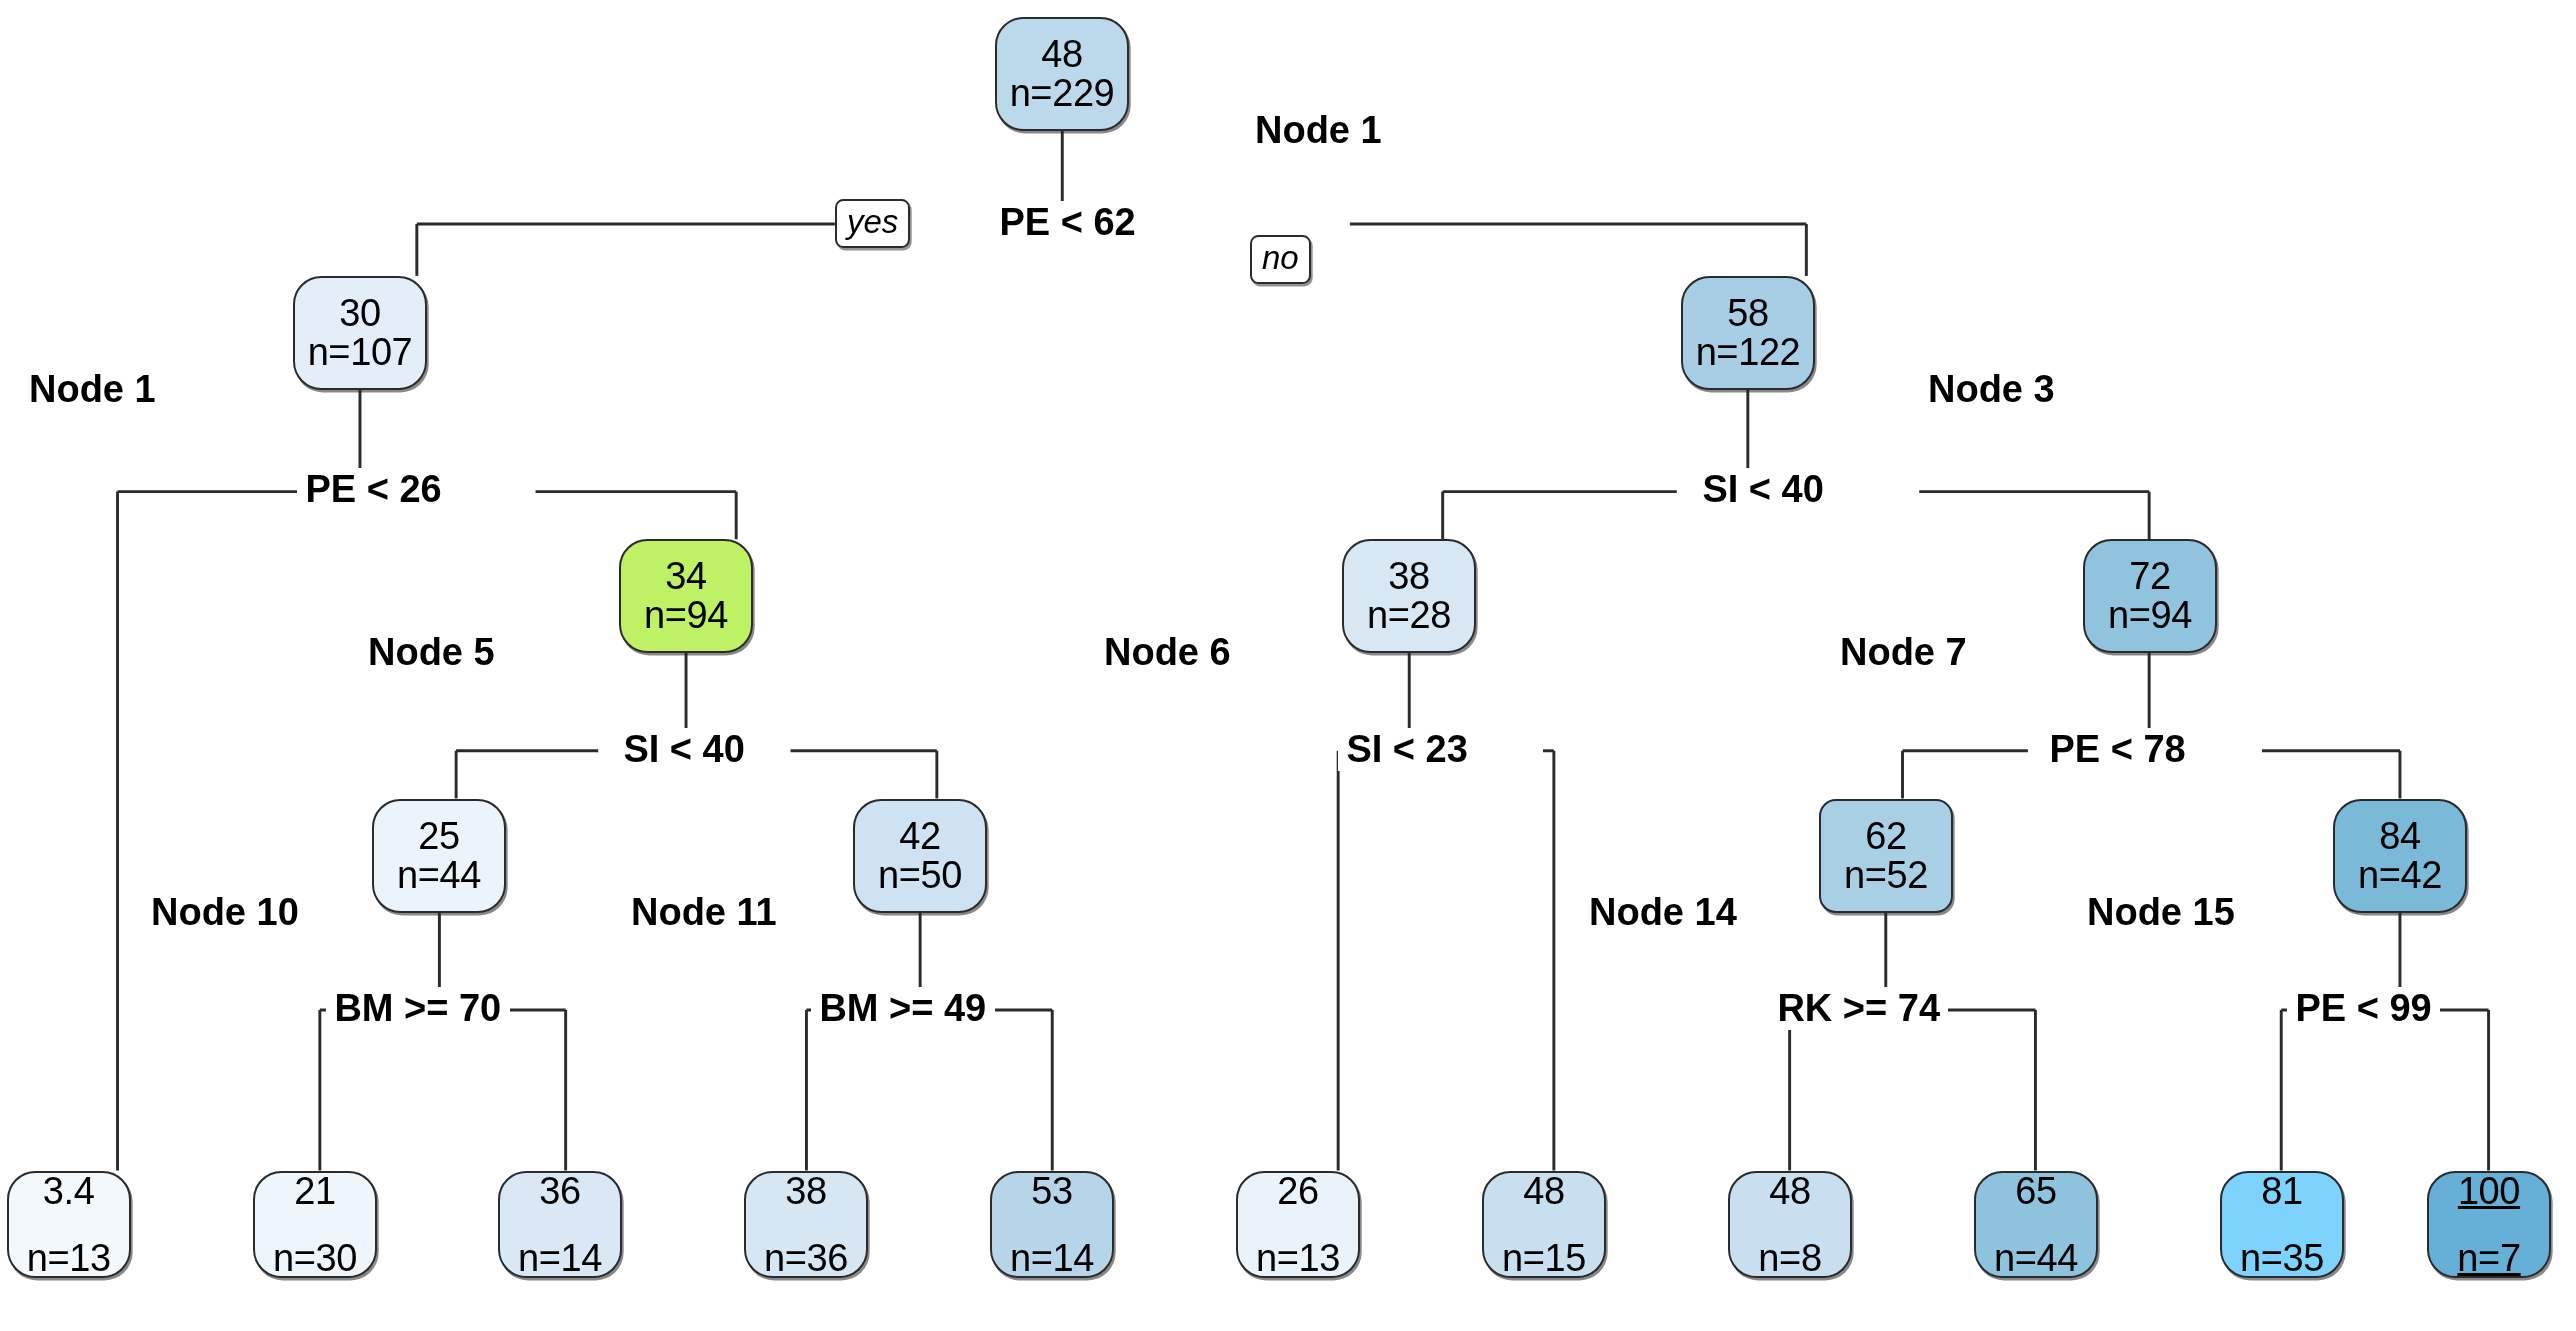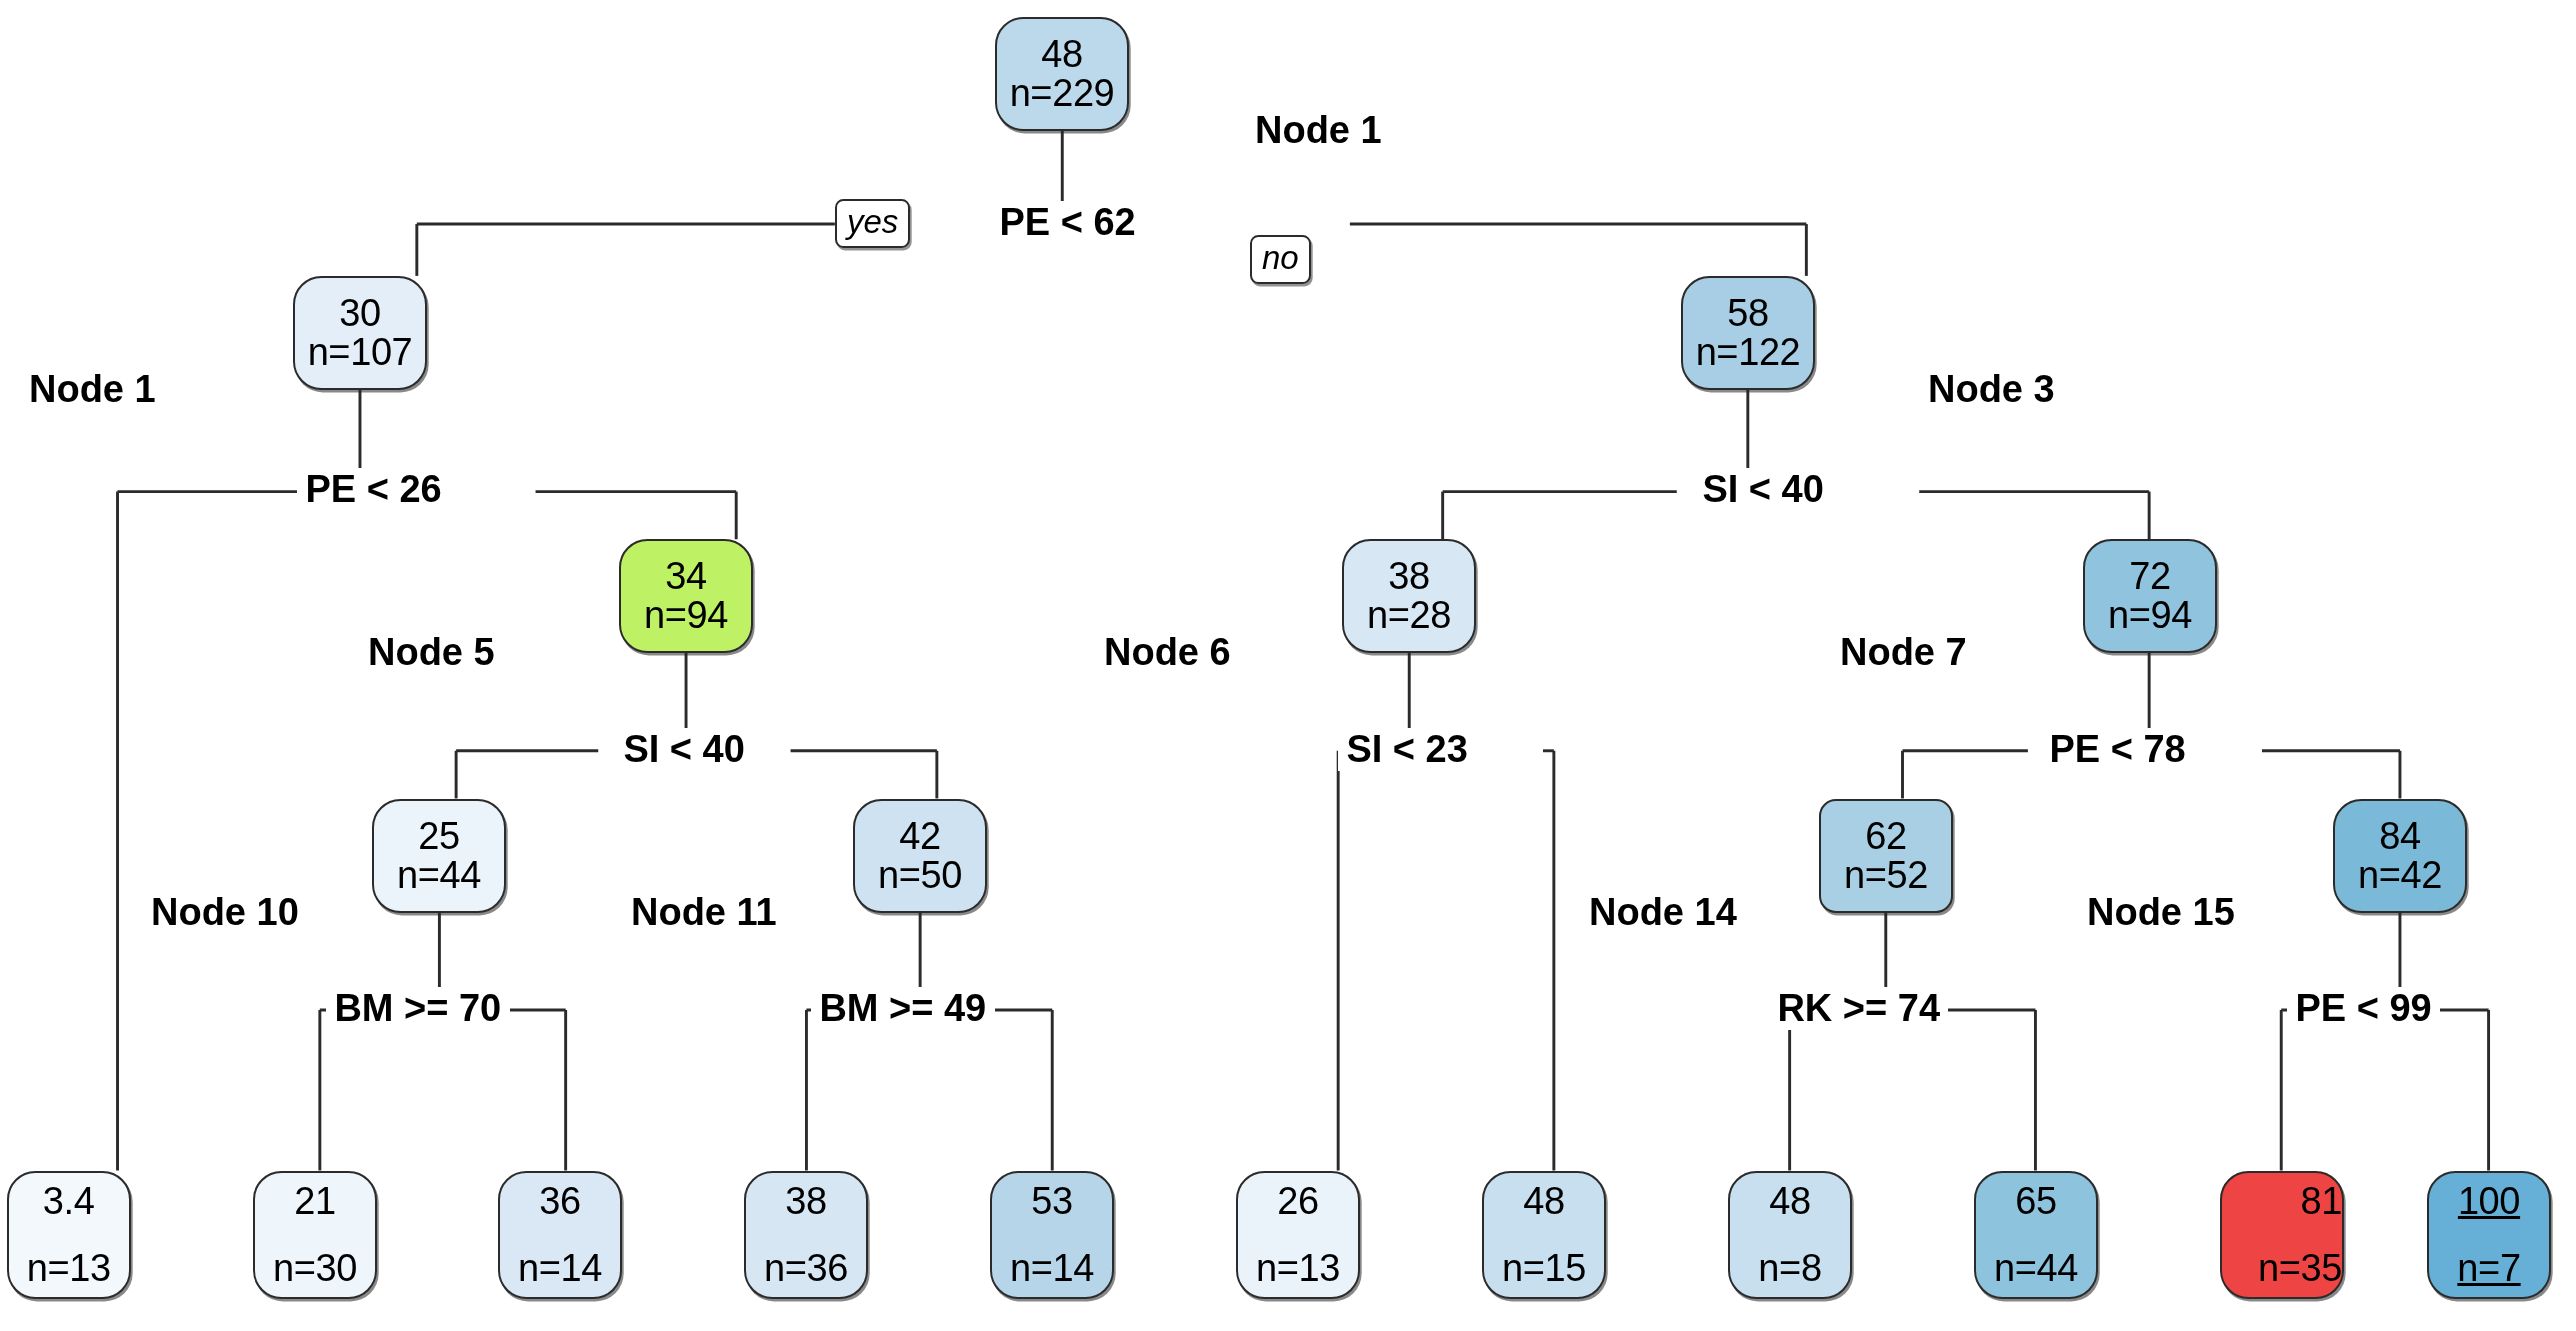--- a/index.html
+++ b/index.html
@@ -40,21 +40,21 @@
     font-size: 38px;
     line-height: 1.02;
     letter-spacing: -0.4px;
   }
   .node .nn {
     font-size: 38px;
     line-height: 1.02;
     letter-spacing: -0.4px;
   }
   .node.inner { width: 134px; height: 114px; }
-  .node.leaf  { width: 124px; height: 128px; gap: 28px; }
+  .node.leaf  { width: 124px; height: 107px; gap: 28px; }
 
   .nodelabel {
     position: absolute;
     font-size: 38px;
     font-weight: 700;
     color: #000000;
     white-space: nowrap;
     z-index: 4;
   }
   .splitlabel {
@@ -204,21 +204,21 @@
         <div class="nn">n=15</div>
       </div>
       <div class="node leaf" style="left: 1728px; top: 1171px; background: rgb(200, 223, 240);">
         <div class="val">48</div>
         <div class="nn">n=8</div>
       </div>
       <div class="node leaf" style="left: 1974px; top: 1171px; background: rgb(142, 195, 222);">
         <div class="val">65</div>
         <div class="nn">n=44</div>
       </div>
-      <div class="node leaf" style="left: 2220px; top: 1171px; background: #ef4444; align-items: flex-end;">
+      <div class="node leaf" style="left: 2220px; top: 1171px; background: #7dd3fc;">
         <div class="val">81</div>
         <div class="nn">n=35</div>
       </div>
       <div class="node leaf" style="left: 2427px; top: 1171px; background: rgb(102, 176, 216); text-decoration: underline;">
         <div class="val">100</div>
         <div class="nn">n=7</div>
       </div>
       <div class="splitlabel" style="left: 991px; top: 201px;">PE &lt; 62</div>
       <div class="splitlabel" style="left: 297px; top: 468px;">PE &lt; 26</div>
       <div class="splitlabel" style="left: 1694px; top: 468px;">SI &lt; 40</div>

